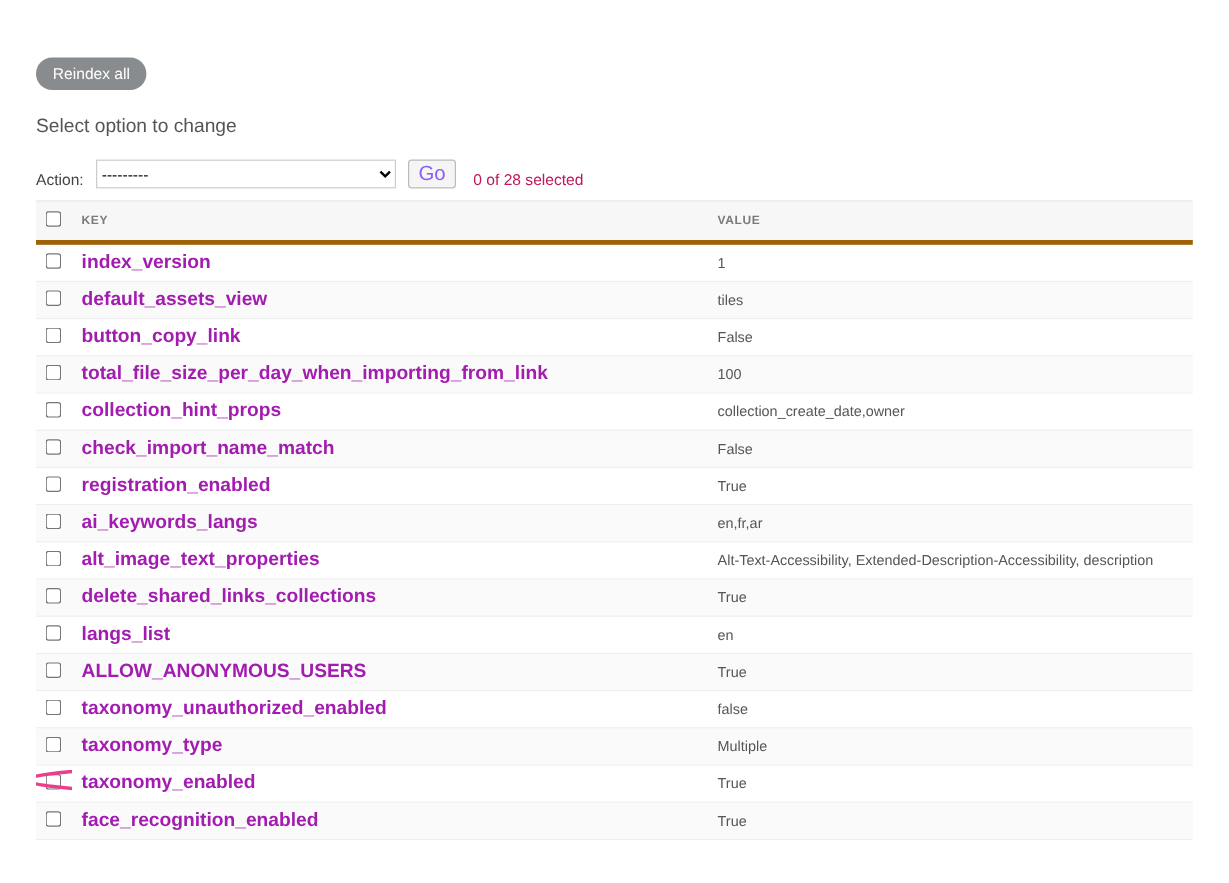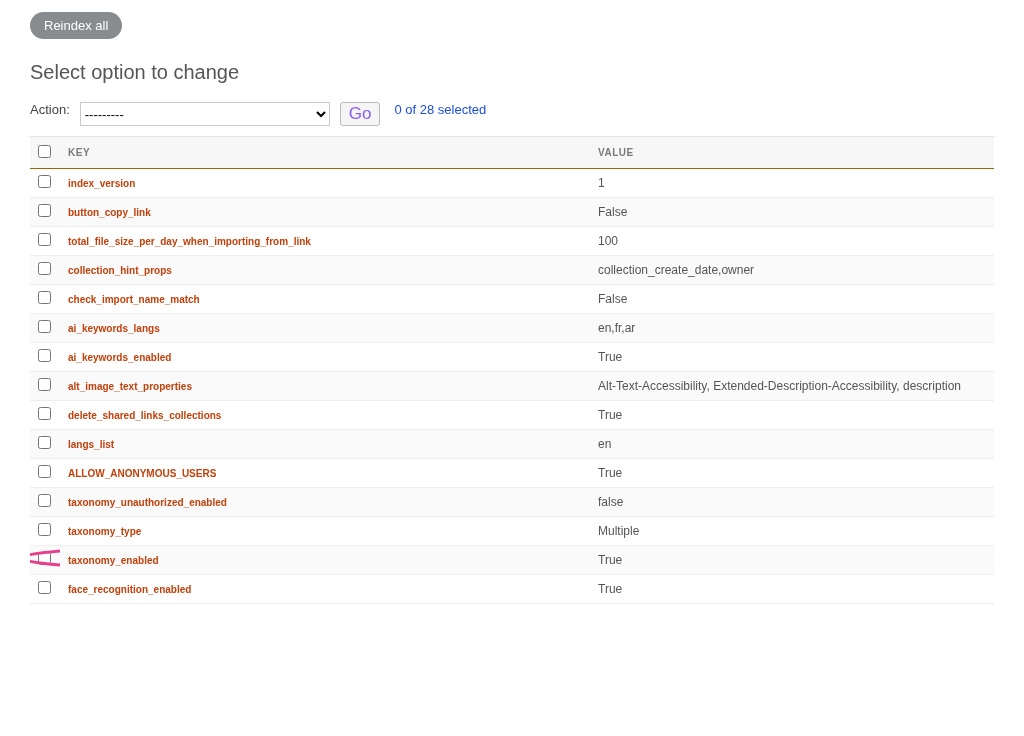--- a/index.html
+++ b/index.html
@@ -18,30 +18,31 @@
   .reindex-btn {
     display: inline-block;
     background: #888c8f;
     color: #fff;
     border: none;
     border-radius: 14px;
     padding: 6px 14px;
     font-size: 13px;
     cursor: pointer;
     font-family: inherit;
+    margin-top: 36px;
   }
   h1.page-title {
-    font-size: 20px;
+    font-size: 16px;
     font-weight: 400;
     color: #555;
     margin: 22px 0 18px 0;
   }
   .action-row {
     display: flex;
-    align-items: flex-start;
+    align-items: flex-end;
     gap: 10px;
     margin-bottom: 10px;
   }
   .action-label {
     font-size: 13px;
     color: #444;
   }
   .action-select {
     width: 250px;
     height: 24px;
@@ -54,60 +55,60 @@
     padding: 0 8px;
     font-size: 17px;
     border: 1px solid #bbb;
     background: #f5f5f5;
     border-radius: 3px;
     cursor: pointer;
     color: #8b5cf6;
   }
   .sel-count {
     font-size: 13px;
-    color: #1d4ed8;
+    color: #be185d;
     margin-left: 4px;
   }
   table.results {
     width: 100%;
     border-collapse: collapse;
     table-layout: fixed;
   }
   table.results thead th {
     text-align: left;
     font-size: 10px;
     letter-spacing: 0.5px;
     color: #7a7a7a;
     font-weight: 700;
     text-transform: uppercase;
     padding: 8px 8px;
     border-top: 1px solid #e5e5e5;
-    border-bottom: 1px solid #a16207;
+    border-bottom: 4px solid #a16207;
     background: #f7f7f7;
   }
   table.results col.cb   { width: 30px; }
   table.results col.key  { width: 530px; }
   table.results col.val  { }
   table.results tbody td {
     padding: 6px 8px;
     font-size: 12px;
     border-bottom: 1px solid #eee;
     vertical-align: middle;
     white-space: nowrap;
     overflow: hidden;
     text-overflow: ellipsis;
   }
   table.results tbody tr:nth-child(even) td {
     background: #fafafa;
   }
   a.key-link {
-    color: #c2410c;
+    color: #a21caf;
     font-weight: 700;
     text-decoration: none;
-    font-size: 10px;
+    font-size: 16px;
   }
   .val-cell { color: #555; }
   input.row-cb, input.all-cb {
     margin: 0;
     cursor: pointer;
   }
 
   
   .highlight-row {
     position: relative;
@@ -163,47 +164,52 @@
       </tr>
     </thead>
     <tbody id="rows-body">
         <tr>
           <td><input type="checkbox" class="row-cb" style=""></td>
           <td><a href="#" class="key-link">index_version</a></td>
           <td class="val-cell">1</td>
         </tr>
         <tr>
           <td><input type="checkbox" class="row-cb" style=""></td>
+          <td><a href="#" class="key-link">default_assets_view</a></td>
+          <td class="val-cell">tiles</td>
+        </tr>
+        <tr>
+          <td><input type="checkbox" class="row-cb" style=""></td>
           <td><a href="#" class="key-link">button_copy_link</a></td>
           <td class="val-cell">False</td>
         </tr>
         <tr>
           <td><input type="checkbox" class="row-cb" style=""></td>
           <td><a href="#" class="key-link">total_file_size_per_day_when_importing_from_link</a></td>
           <td class="val-cell">100</td>
         </tr>
         <tr>
           <td><input type="checkbox" class="row-cb" style=""></td>
           <td><a href="#" class="key-link">collection_hint_props</a></td>
           <td class="val-cell">collection_create_date,owner</td>
         </tr>
         <tr>
           <td><input type="checkbox" class="row-cb" style=""></td>
           <td><a href="#" class="key-link">check_import_name_match</a></td>
           <td class="val-cell">False</td>
         </tr>
         <tr>
           <td><input type="checkbox" class="row-cb" style=""></td>
+          <td><a href="#" class="key-link">registration_enabled</a></td>
+          <td class="val-cell">True</td>
+        </tr>
+        <tr>
+          <td><input type="checkbox" class="row-cb" style=""></td>
           <td><a href="#" class="key-link">ai_keywords_langs</a></td>
           <td class="val-cell">en,fr,ar</td>
-        </tr>
-        <tr>
-          <td><input type="checkbox" class="row-cb" style=""></td>
-          <td><a href="#" class="key-link">ai_keywords_enabled</a></td>
-          <td class="val-cell">True</td>
         </tr>
         <tr>
           <td><input type="checkbox" class="row-cb" style=""></td>
           <td><a href="#" class="key-link">alt_image_text_properties</a></td>
           <td class="val-cell">Alt-Text-Accessibility, Extended-Description-Accessibility, description</td>
         </tr>
         <tr>
           <td><input type="checkbox" class="row-cb" style=""></td>
           <td><a href="#" class="key-link">delete_shared_links_collections</a></td>
           <td class="val-cell">True</td>

